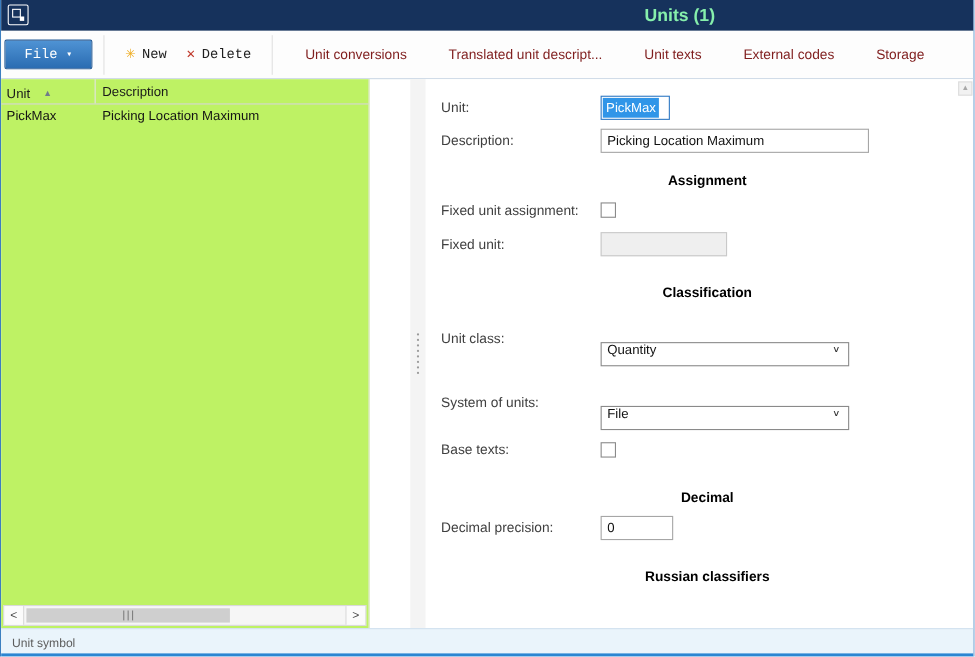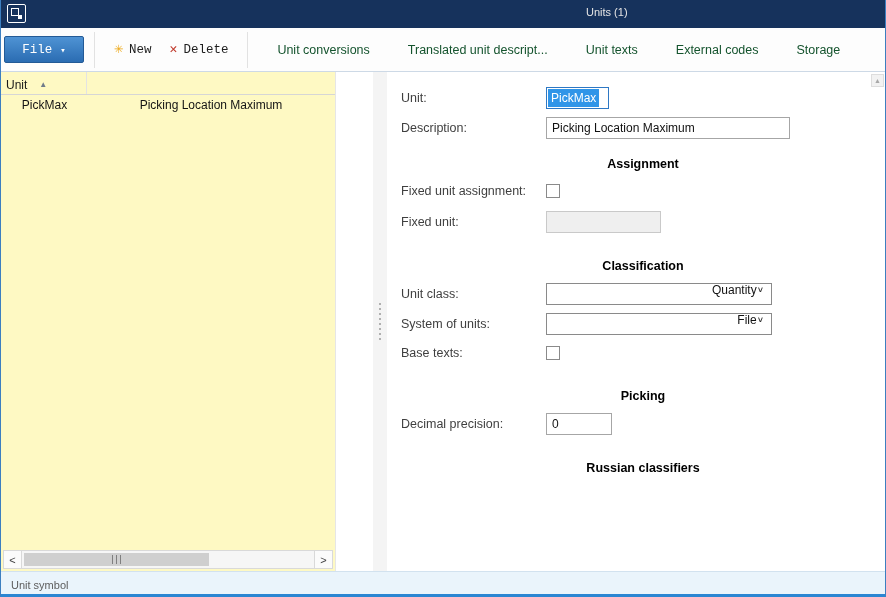--- a/index.html
+++ b/index.html
@@ -7,38 +7,38 @@
   body { font-family:"Liberation Sans", sans-serif; }
 
   .window { position:relative; width:886px; height:597px; overflow:hidden; background:#fff;
             border-left:1px solid #3c7fc0; border-right:1px solid #3c7fc0; }
 
   
   .titlebar { position:absolute; top:0; left:0; right:0; height:28px; background:#16325c; }
   .title-icon { position:absolute; left:6px; top:4px; width:19px; height:19px; border:1px solid #ffffff; border-radius:2px; }
   .ti-box { position:absolute; left:3px; top:3px; width:8px; height:8px; border:1px solid #fff; }
   .ti-dot { position:absolute; right:3px; bottom:3px; width:4px; height:4px; background:#fff; }
-  .title-text { position:absolute; left:585px; top:6px; font-size:11px; color:#e5e5e5; }
+  .title-text { position:absolute; left:585px; top:6px; font-size:16px; color:#86efac;font-weight:bold; }
 
   
   .toolbar { position:absolute; top:28px; left:0; right:0; height:44px; background:#fdfdfd;
              border-bottom:1px solid #cdd9e6; display:flex; align-items:center; overflow:hidden; }
   button { background:none; border:none; font-family:Liberation Mono, monospace; cursor:pointer; }
   .file-btn { margin-left:3px; width:80px; height:27px; background:linear-gradient(#4f93d4,#2a6cb2);
               border:1px solid #235a96; border-radius:2px; color:#fff; font-size:12.5px;
               display:flex; align-items:center; justify-content:center; gap:8px; }
   .file-caret { font-size:9px; margin-top:1px; }
   .tb-sep { width:1px; height:36px; background:#e2e2e2; margin:0 10px; }
   .tb-btn { display:flex; align-items:center; gap:6px; font-size:12.5px; color:#1e1e1e; padding:5px 9px; }
   .icon-new { color:#edaa1c; font-size:15px; line-height:1; }
   .icon-delete { color:#c0392b; font-weight:bold; font-size:13px; line-height:1; }
-  .menu-item { font-size:12.5px; color:#14532d; margin:0 19px; white-space:nowrap; cursor:pointer; }
-
-  
-  .left-pane { position:absolute; top:72px; left:0; width:335px; bottom:26px; background:#fef9c3; border-right:1px solid #e6e6e6;text-align:center; }
+  .menu-item { font-size:12.5px; color:#7f1d1d; margin:0 19px; white-space:nowrap; cursor:pointer; }
+
+  
+  .left-pane { position:absolute; top:72px; left:0; width:335px; bottom:26px; background:#bef264; border-right:1px solid #e6e6e6; }
   .grid-header { display:flex; height:23px; border-bottom:1px solid #d6d6d6; font-size:12px; color:#1a1a1a; }
   .col-unit { width:86px; padding:4px 4px 0 5px; border-right:1px solid #e3e3e3; display:flex; gap:12px; align-items:center; }
   .sort-arrow { font-size:8px; color:#6f7b8a; margin-top:-2px; }
   .col-desc { flex:1; padding:4px 6px 0 6px; }
   .grid-row { display:flex; height:20px; font-size:12px; color:#141414; }
   .cell-unit { width:86px; padding:3px 4px 0 5px; }
   .cell-desc { flex:1; padding:3px 6px 0 6px; white-space:nowrap; }
 
   
   .hscroll { position:absolute; left:2px; right:2px; bottom:2px; height:19px; border:1px solid #d9d9d9;
@@ -68,21 +68,21 @@
 
   .textbox { height:22px; border:1px solid #a6a6a6; font-size:12px; color:#111; padding:0 5px;
              font-family:inherit; background:#fff; }
   .textbox.desc { width:244px; }
   .textbox.disabled { width:115px; background:#efefef; border-color:#c9c9c9; }
   .textbox.decimal { width:66px; }
   .unit-box { width:63px; height:22px; border:1px solid #2e78c4; display:flex; align-items:center; padding:0 1px; background:#fff; }
   .unit-sel { background:#3095e8; color:#fff; font-size:12px; padding:2px 3px; }
 
   .combo { width:226px; height:22px; border:1px solid #8a8a8a; background:#fff; display:flex;
-           align-items:center; justify-content:flex-end; padding:0 7px 9px 5px; font-size:12px; color:#111; cursor:pointer; }
+           align-items:center; justify-content:space-between; padding:0 7px 9px 5px; font-size:12px; color:#111; cursor:pointer;margin-top:28px; }
   .combo-arrow { font-size:10px; color:#333; transform:scaleY(0.8); }
 
   .checkbox { width:14px; height:14px; border:1px solid #8a8a8a; background:#fff; display:inline-block; cursor:pointer; }
   .check-row { height:20px; margin-bottom:10px; }
 
   
   .vscroll-btn { position:absolute; right:1px; top:74px; width:13px; height:13px; background:#f2f2f2;
                  border:1px solid #dddddd; font-size:7px; color:#a8a8a8; display:flex; align-items:center; justify-content:center; }
 
   
@@ -124,20 +124,23 @@
     <div class="menu-item">External codes</div>
     <div class="menu-item">Storage</div>
   </div>
 
   <div class="left-pane">
     <div class="grid-header">
       <div class="col-unit">
         <span>Unit</span>
         <span class="sort-arrow">▲</span>
       </div>
+      <div class="col-desc">
+        <span>Description</span>
+      </div>
     </div>
     <div class="grid-row">
       <div class="cell-unit">PickMax</div>
       <div class="cell-desc">Picking Location Maximum</div>
     </div>
 
     <div class="hscroll">
       <div class="hs-btn left">
         <span>&lt;</span>
       </div>
@@ -211,21 +214,21 @@
       </div>
     </div>
 
 
     <div class="form-row check-row">
       <span class="form-label">Base texts:</span>
       <span class="checkbox"></span>
     </div>
 
 
-    <div class="section-header">Picking</div>
+    <div class="section-header">Decimal</div>
 
     <div class="form-row">
       <span class="form-label">Decimal precision:</span>
       <input class="textbox decimal" type="text" value="0" style="">
     </div>
 
     <div class="section-header">Russian classifiers</div>
 
   </div>
 

